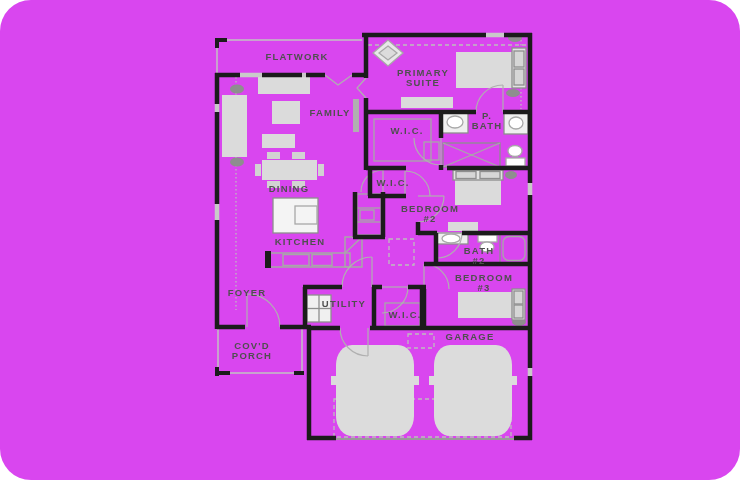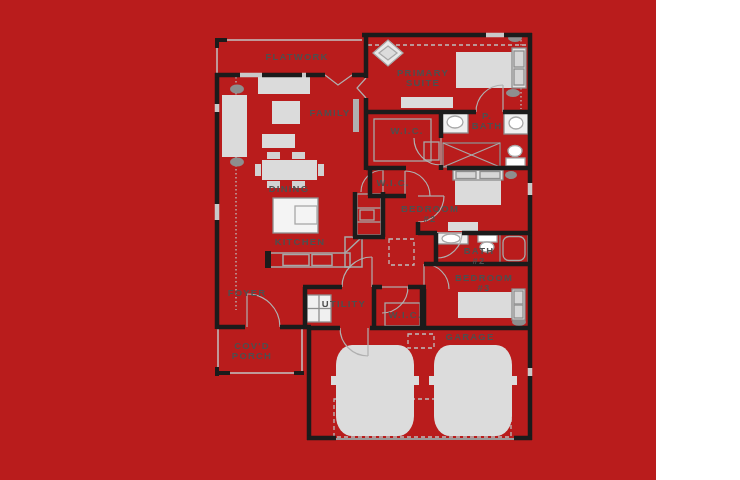--- a/index.html
+++ b/index.html
@@ -1,16 +1,16 @@
 <!DOCTYPE html>
 <html><head>
 <meta charset="utf-8">
 <style>
   html,body{margin:0;padding:0;background:#ffffff;}
-  .canvas{position:relative;width:656px;height:480px;background:#b91c1c;overflow:hidden;}
+  .canvas{position:relative;width:740px;height:480px;background:#d946ef;overflow:hidden;border-radius:31px;}
   svg{display:block;}
   .room-label{
     font-family:"Liberation Sans", sans-serif;
     font-size:9.5px;
     font-weight:bold;
     letter-spacing:1.2px;
     fill:#4f4f4f;
     text-anchor:middle;
   }
 </style>

